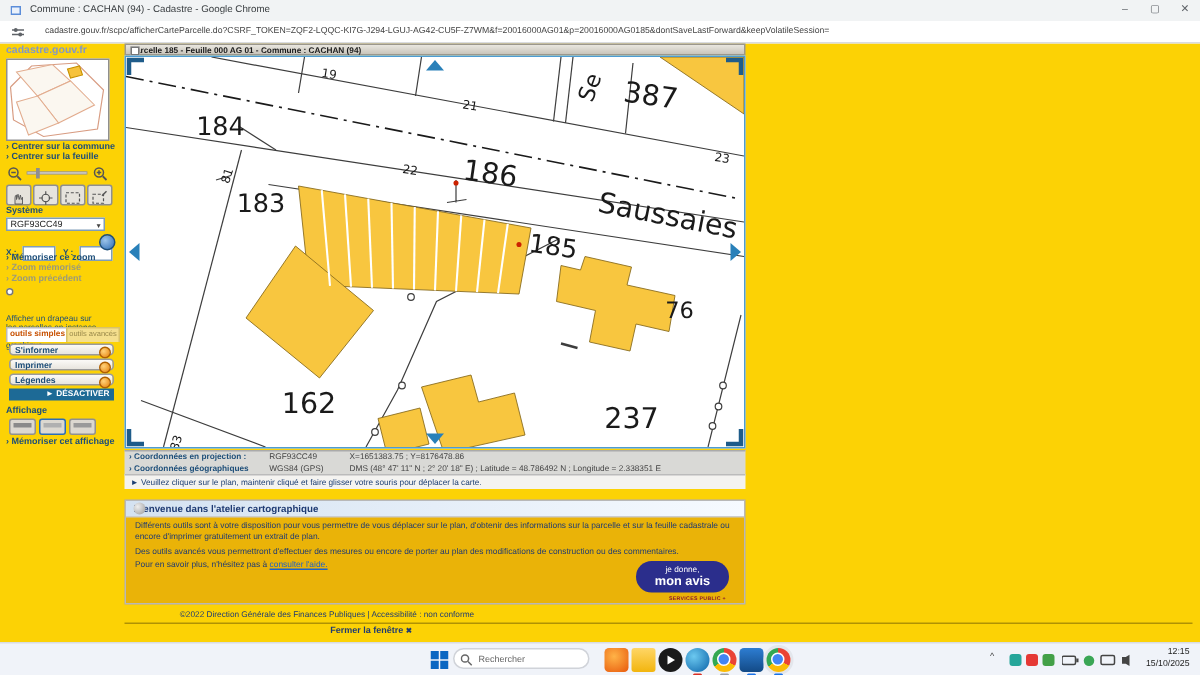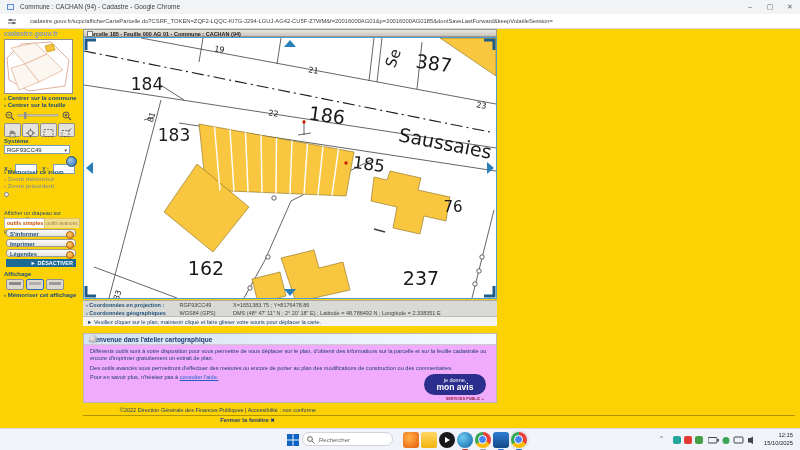--- a/index.html
+++ b/index.html
@@ -29,21 +29,21 @@
   .mapbar-ico{position:absolute;top:1px;width:6px;height:6px;border:1px solid #777;background:#fff;box-sizing:border-box;}
   
   #coords{left:83px;top:300px;width:414px;height:16px;background:#D9D9D6;border-top:1px solid #aaa;font-size:5.5px;}
   .crow{position:absolute;left:3px;width:408px;height:8px;line-height:8px;white-space:nowrap;}
   .clabel{color:#1D4E79;font-weight:bold;display:inline-block;width:92px;}
   .csys{color:#444;display:inline-block;width:52px;}
   .cval{color:#444;}
   #instr{left:83px;top:316px;width:414px;height:10px;background:#F4F3F0;border-top:1px solid #bbb;
          font-size:5.5px;color:#1D3F73;line-height:10px;padding-left:4px;box-sizing:border-box;white-space:nowrap;}
   
-  #welcome{left:83px;top:333px;width:414px;height:70px;background:#f0abfc;border:1px solid #b8b8b8;box-sizing:border-box;}
+  #welcome{left:83px;top:333px;width:414px;height:70px;background:#eab308;border:1px solid #b8b8b8;box-sizing:border-box;}
   #welcome .hd{position:absolute;left:0;top:0;width:100%;height:11px;
                background:linear-gradient(90deg,#D4E2F1,#F6FAFF);border-bottom:1px solid #ccc;box-sizing:border-box;}
   #welcome .hd span{position:absolute;left:5px;top:2px;font-size:6.5px;font-weight:bold;color:#1F3B73;}
   #welcome p{margin:0 0 2px 0;font-size:5.6px;color:#1F3B73;line-height:1.3;}
   #wbody{position:absolute;left:6px;top:14px;width:400px;}
   a.help{color:#1F62C5;text-decoration:underline;}
   #avis{position:absolute;right:10px;top:40px;width:62px;height:21px;background:#2B2E8C;border-radius:11px;
         color:#fff;text-align:center;cursor:pointer;}
   #avis .l1{font-size:5.5px;margin-top:3px;}
   #avis .l2{font-size:8.5px;font-weight:bold;line-height:8px;}

